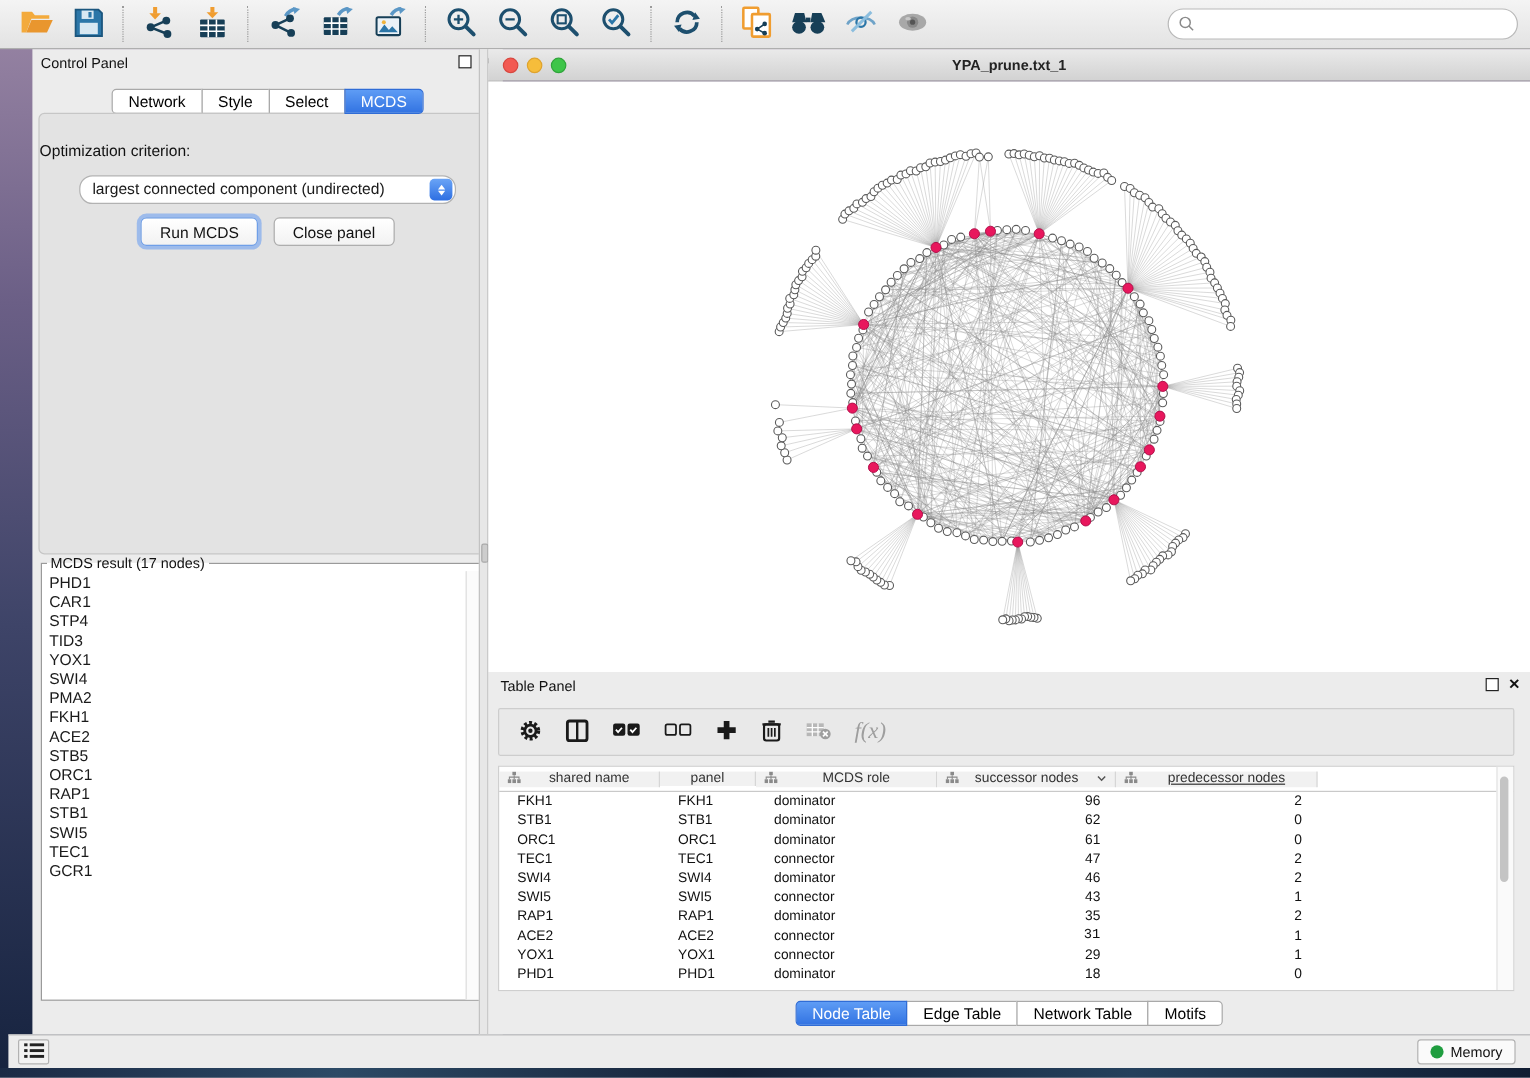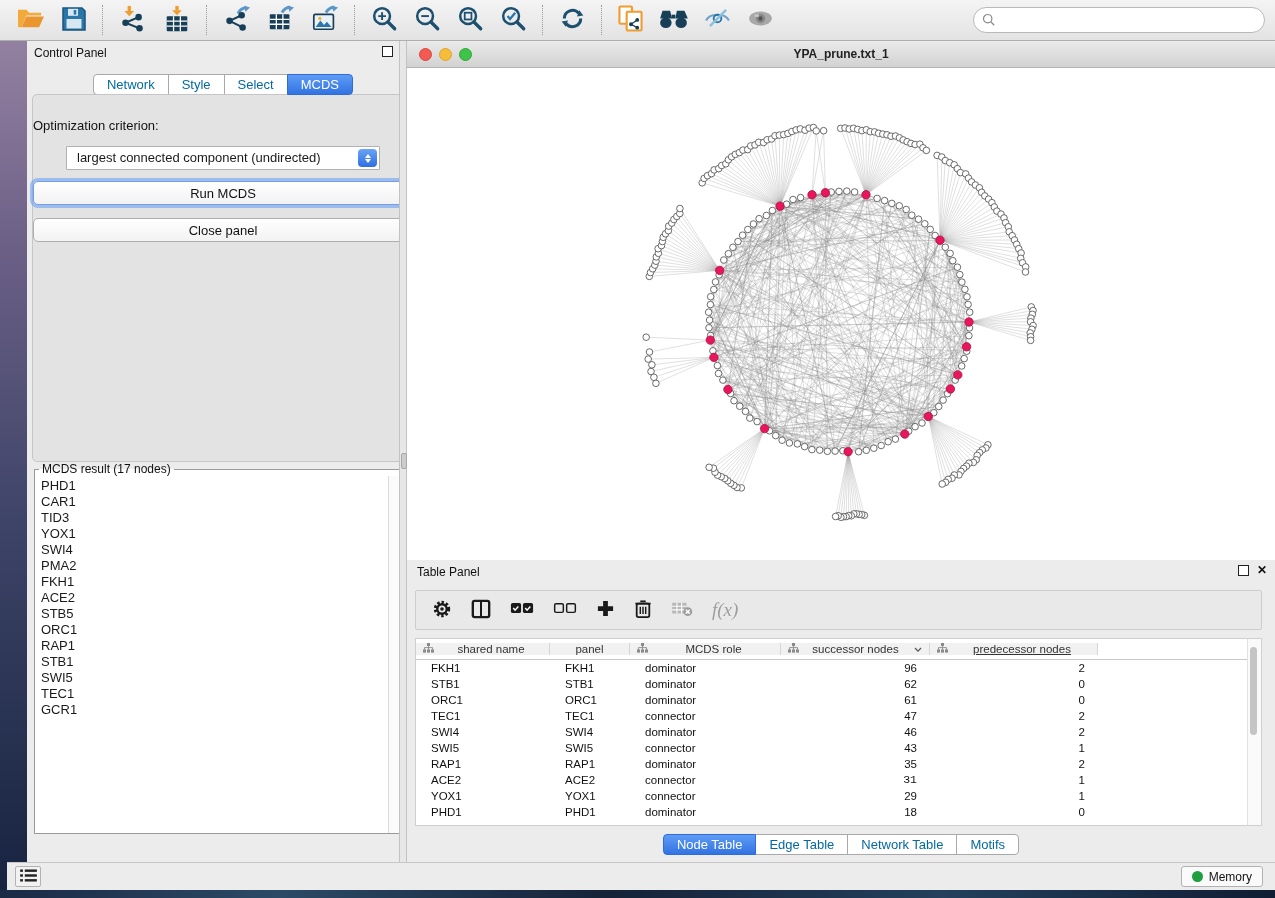--- a/index.html
+++ b/index.html
@@ -27,36 +27,36 @@
   .control-panel{position:absolute;left:7px;top:41px;width:392px;height:821px;background:#ececec;margin-left:20px;}
   .panel-header{position:relative;height:24px;}
   .panel-title{position:absolute;left:7px;top:5px;font-size:12px;color:#111;}
   .win-btns{position:absolute;right:8px;top:5px;display:flex;gap:8px;align-items:center;}
   .float-btn{width:9px;height:9px;border:1.6px solid #222;display:inline-block;background:#fff;}
   .close-btn{font-size:12px;font-weight:bold;color:#111;line-height:11px;}
 
   .tabs-row{display:flex;justify-content:center;}
   .cp-tabs{position:absolute;left:0;right:0;top:33px;}
   .tab{background:#fff;border:1px solid #a9a9a9;height:21px;line-height:19px;padding:0 13px;
-    font-size:13px;color:#0369a1;margin-left:-1px;position:relative;cursor:default;font-family:"Liberation Sans",sans-serif;}
+    font-size:13px;color:#000000;margin-left:-1px;position:relative;cursor:default;font-family:"Liberation Sans",sans-serif;}
   .tab:first-child{border-radius:4px 0 0 4px;margin-left:0;}
   .tab:last-child{border-radius:0 4px 4px 0;}
   .tab.active{background:linear-gradient(#5e9cf5,#3273e2);border-color:#2f6cd6;color:#fff;z-index:1;}
 
   .cp-body{position:absolute;left:5px;right:5px;top:53px;height:366px;background:#e3e3e3;
     border:1px solid #c6c6c6;border-radius:5px;}
   .opt-label{text-align:left;margin-top:23px;font-size:13px;color:#111;}
   .dropdown{position:relative;margin:13px auto 0;width:314px;height:24px;background:#fff;
-    border:1px solid #b2b2b2;border-radius:1px;box-sizing:border-box;}
+    border:1px solid #b2b2b2;border-radius:11px;box-sizing:border-box;}
   .dd-value{font-size:13px;line-height:22px;padding-left:10px;white-space:nowrap;overflow:hidden;}
   .dd-stepper{position:absolute;right:2px;top:2px;width:19px;height:18px;border-radius:4px;
     background:linear-gradient(#6aa4f6,#2e6fe2);display:flex;flex-direction:column;align-items:center;justify-content:center;gap:1px;}
   .dd-stepper .up{width:0;height:0;border-left:3.5px solid transparent;border-right:3.5px solid transparent;border-bottom:4.5px solid #fff;}
   .dd-stepper .down{width:0;height:0;border-left:3.5px solid transparent;border-right:3.5px solid transparent;border-top:4.5px solid #fff;}
-  .btn-row{display:flex;justify-content:center;gap:13px;margin-top:11px;flex-direction:column;}
+  .btn-row{display:flex;justify-content:center;gap:13px;margin-top:11px;}
   .push-btn{background:linear-gradient(#ffffff,#f2f2f2);border:1px solid #aeaeae;border-radius:5px;
     height:24px;padding:0 15px;font-size:13px;color:#111;cursor:default;font-family:"Liberation Sans",sans-serif;}
   .push-btn.focus{box-shadow:0 0 0 3px rgba(110,160,240,.6);border-color:#6f9fe8;}
 
   fieldset.mcds-box{position:absolute;left:7px;top:421px;width:370px;height:372px;margin:0;padding:0;
     border:1px solid #9a9a9a;background:#fff;box-sizing:border-box;}
   fieldset.mcds-box legend{font-size:12px;color:#111;margin-left:4px;padding:0 3px;}
   .mcds-list{position:absolute;left:1px;right:15px;top:2px;bottom:1px;overflow:hidden;
     font-size:13px;line-height:16px;padding-left:5px;}
   .mcds-item{height:16px;}
@@ -287,20 +287,21 @@
       <button class="push-btn focus">Run MCDS</button>
       <button class="push-btn">Close panel</button>
     </div>
   </div>
   <fieldset class="mcds-box">
     <legend>MCDS result (17 nodes)</legend>
     <div style="position:relative;width:100%;height:100%;">
       <div class="mcds-list" id="mcds-list">
           <div class="mcds-item">PHD1</div>
           <div class="mcds-item">CAR1</div>
+          <div class="mcds-item">STP4</div>
           <div class="mcds-item">TID3</div>
           <div class="mcds-item">YOX1</div>
           <div class="mcds-item">SWI4</div>
           <div class="mcds-item">PMA2</div>
           <div class="mcds-item">FKH1</div>
           <div class="mcds-item">ACE2</div>
           <div class="mcds-item">STB5</div>
           <div class="mcds-item">ORC1</div>
           <div class="mcds-item">RAP1</div>
           <div class="mcds-item">STB1</div>

